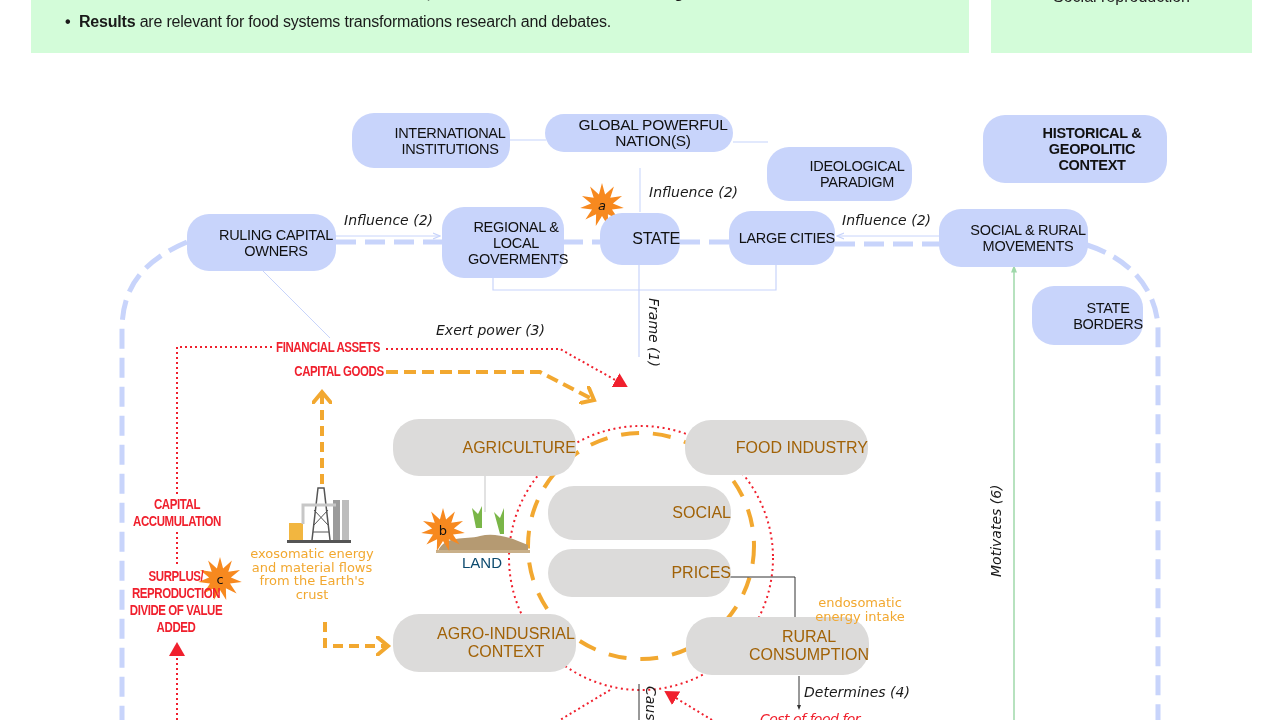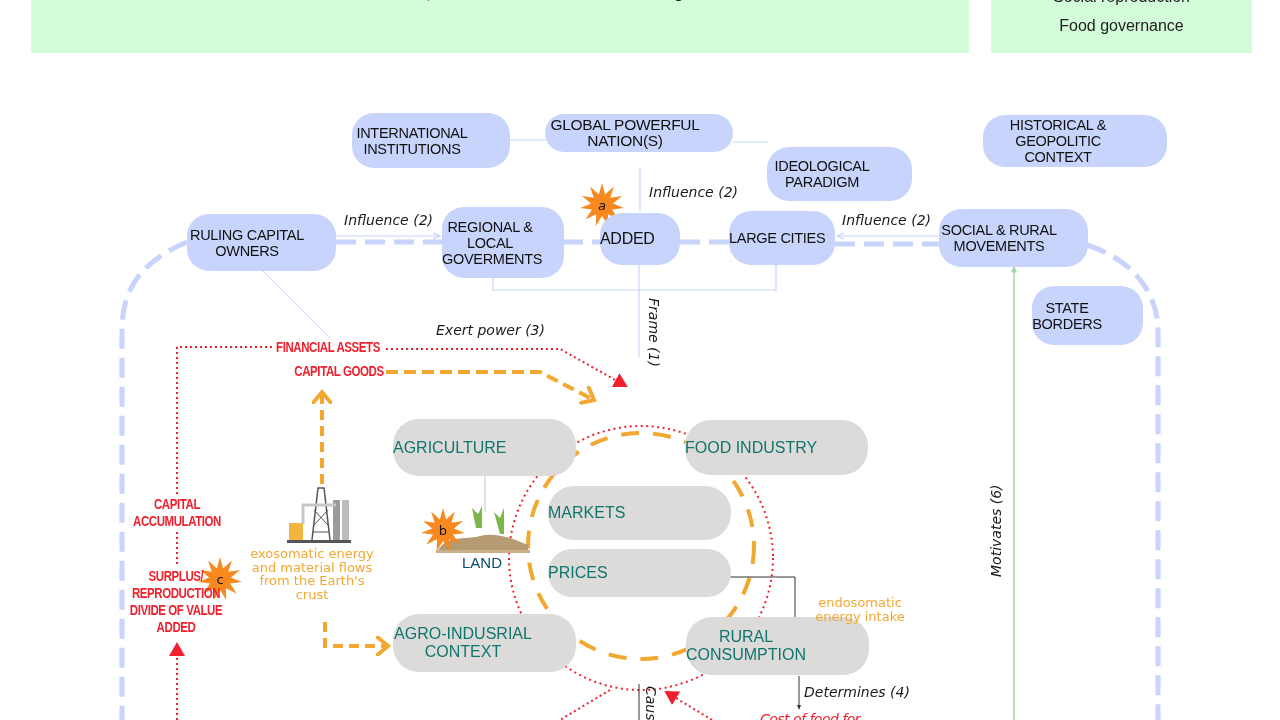--- a/index.html
+++ b/index.html
@@ -10,51 +10,51 @@
   .summary-box ul { list-style: none; position: absolute; left: 34px; top: 0; }
   .summary-box li { font-family: "Liberation Sans", sans-serif; font-size: 16px; line-height: 24px; position: relative; padding-left: 14px; white-space: nowrap; letter-spacing: -0.2px; }
   .summary-box li::before { content: "\2022"; position: absolute; left: 0; top: 0; font-weight: bold; }
   .summary-box li b { font-weight: bold; }
 
   .themes-box { position: absolute; left: 991px; top: -10px; width: 261px; height: 63px; background: #d3fcd9; text-align: center; }
   .themes-box div { font-family: "Liberation Sans", sans-serif; font-size: 16px; line-height: 24px; color: #222; }
 
   svg#diagram { position: absolute; left: 0; top: 0; width: 1280px; height: 720px; }
 
-  .node { position: absolute; display: flex; align-items: center; justify-content: flex-start; text-align: center;
+  .node { position: absolute; display: flex; align-items: center; justify-content: flex-end; text-align: center;
           font-family: "Liberation Sans", sans-serif; line-height: 16px; }
   .node.blue { background: #c8d4fb; border-radius: 22px; font-size: 14.5px; color: #111; letter-spacing: -0.3px; }
-  .node.grey { background: #dcdbda; border-radius: 26px; font-size: 16px; color: #0f766e; line-height: 18px; }
+  .node.grey { background: #dcdbda; border-radius: 26px; font-size: 16px; color: #a16207; line-height: 18px; }
 
   .lbl { position: absolute; font-family: "DejaVu Sans", sans-serif; font-style: italic; font-size: 14px; color: #1a1a1a; white-space: nowrap; }
   .lbl.vert { transform-origin: left top; transform: rotate(90deg); }
   .lbl.vertup { transform-origin: left top; transform: rotate(-90deg); }
 
   .red { position: absolute; font-family: "Liberation Sans", sans-serif; font-weight: bold; color: #f0202d; text-align: center;
          font-size: 14px; line-height: 17px; letter-spacing: -0.5px; transform: scaleX(0.82); transform-origin: center top; white-space: nowrap; }
   .orange { position: absolute; font-family: "DejaVu Sans", sans-serif; color: #f2a830; text-align: center; font-size: 13px; line-height: 13.5px; }
   .land-lbl { position: absolute; font-family: "Liberation Sans", sans-serif; font-size: 15px; color: #0c4a6e; }
 
   .star { position: absolute; width: 46px; height: 46px; }
   .star span { position: absolute; left: 0; top: 0; width: 100%; height: 100%; display: flex; align-items: center; justify-content: center;
                font-family: "DejaVu Sans", sans-serif; font-size: 13px; color: #111; }
 </style>
 </head>
 <body>
 
 <div class="summary-box">
   <ul>
     <li><span>The research framework includes </span><b>six dimensions, 30 elements</b><span> and </span><b>six cross-cutting connections</b><span>.</span></li>
+    <li><b>Results</b><span> are relevant for food systems transformations research and debates.</span></li>
   </ul>
 </div>
 <style>.summary-box ul li:first-child{margin-top:-9px;} .summary-box ul li + li{margin-top:5px;}</style>
 
 <div class="themes-box">
   <div style="margin-top:-5px;">Social reproduction</div>
-  <div style="margin-top:5px;">Food governance</div>
 </div>
 
 <svg id="diagram" viewBox="0 0 1280 720">
   <defs>
     <marker id="arrBlue" markerWidth="8" markerHeight="8" refX="7" refY="4" orient="auto">
         <path d="M0,1 L7,4 L0,7" fill="none" stroke="#c8d4fb" stroke-width="1.2"></path>
       </marker>
     <marker id="arrRed" markerWidth="8" markerHeight="8" refX="6" refY="4" orient="auto">
         <path d="M0,0 L7,4 L0,8 Z" fill="#f0202d"></path>
       </marker>
@@ -131,51 +131,51 @@
 
 <div class="node blue" style="left:352px;top:113px;width:158px;height:55px;">
     <span style="width:120px">INTERNATIONAL INSTITUTIONS</span>
   </div>
 <div class="node blue" style="left:545px;top:114px;width:188px;height:38px;font-size:15.5px;">
     <span style="width:160px">GLOBAL POWERFUL NATION(S)</span>
   </div>
 <div class="node blue" style="left:767px;top:113px;width:145px;height:54px;margin-top:34px;">
     <span style="width:110px">IDEOLOGICAL PARADIGM</span>
   </div>
-<div class="node blue" style="left:983px;top:115px;width:184px;height:52px;">
+<div class="node blue" style="left:983px;top:115px;width:184px;height:68px;font-weight:bold;">
     <span style="width:150px">HISTORICAL &amp; GEOPOLITIC CONTEXT</span>
   </div>
 
 <div class="node blue" style="left:187px;top:214px;width:149px;height:57px;">
     <span style="width:120px">RULING CAPITAL OWNERS</span>
   </div>
 <div class="node blue" style="left:442px;top:207px;width:122px;height:71px;">
     <span style="width:96px">REGIONAL &amp; LOCAL GOVERMENTS</span>
   </div>
 <div class="node blue" style="left:600px;top:213px;width:80px;height:52px;font-size:16px;">
-    <span>ADDED</span>
+    <span>STATE</span>
   </div>
 <div class="node blue" style="left:729px;top:211px;width:106px;height:54px;">
     <span>LARGE CITIES</span>
   </div>
 <div class="node blue" style="left:939px;top:209px;width:149px;height:58px;">
     <span style="width:120px">SOCIAL &amp; RURAL MOVEMENTS</span>
   </div>
 <div class="node blue" style="left:1032px;top:286px;width:111px;height:59px;">
     <span style="width:70px">STATE BORDERS</span>
   </div>
 
 <div class="node grey" style="left:393px;top:419px;width:183px;height:57px;">
     <span>AGRICULTURE</span>
   </div>
 <div class="node grey" style="left:685px;top:420px;width:183px;height:55px;">
     <span>FOOD INDUSTRY</span>
   </div>
 <div class="node grey" style="left:548px;top:486px;width:183px;height:54px;">
-    <span>MARKETS</span>
+    <span>SOCIAL</span>
   </div>
 <div class="node grey" style="left:548px;top:549px;width:183px;height:48px;">
     <span>PRICES</span>
   </div>
 <div class="node grey" style="left:393px;top:614px;width:183px;height:58px;">
     <span style="width:140px">AGRO-INDUSRIAL CONTEXT</span>
   </div>
 <div class="node grey" style="left:686px;top:617px;width:183px;height:58px;">
     <span style="width:120px">RURAL CONSUMPTION</span>
   </div>

